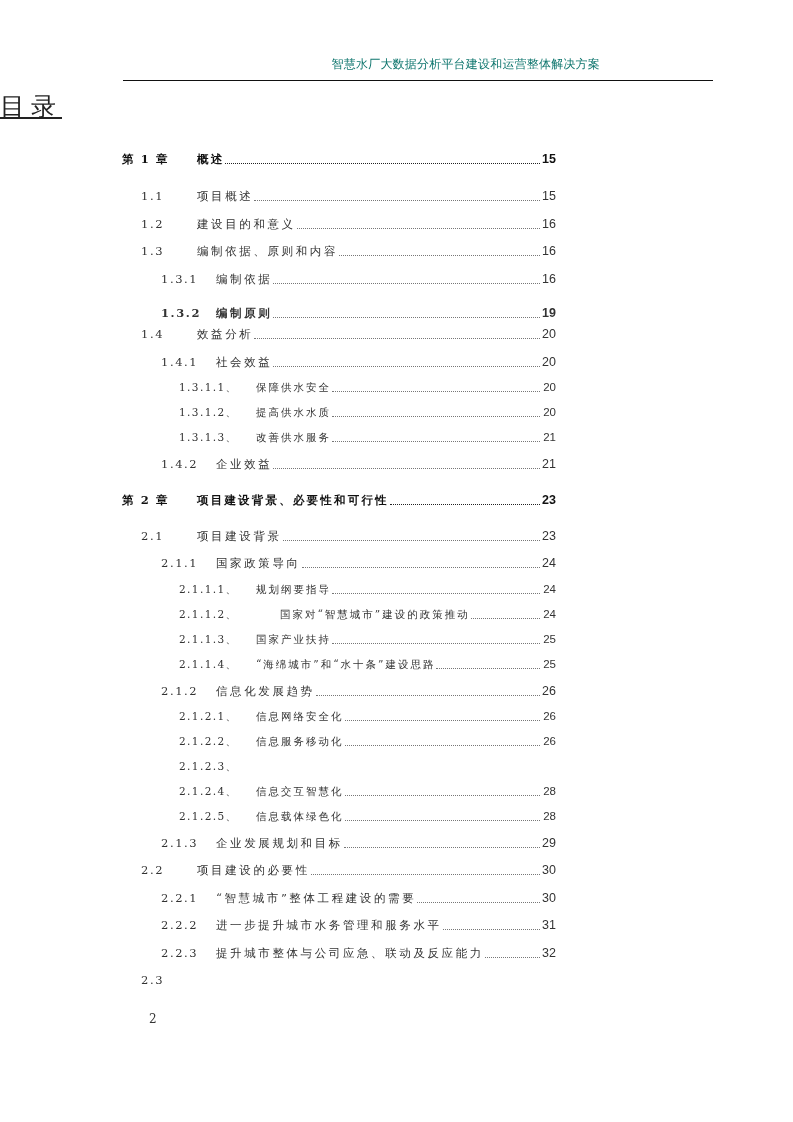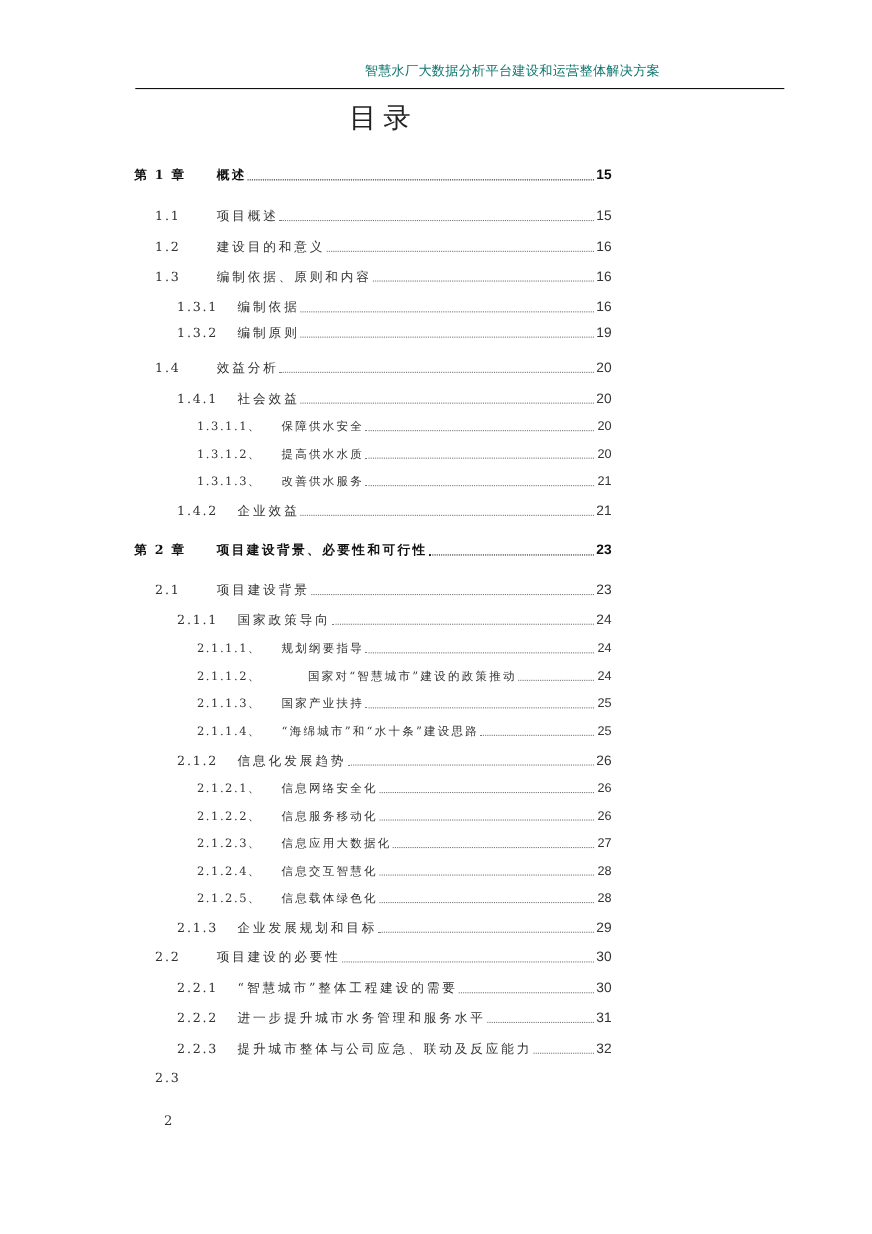--- a/index.html
+++ b/index.html
@@ -34,26 +34,27 @@
       width: 590px;
       top: 80px;
       height: 0;
       border-top: 1.3px solid #111;
     }
     .toc-title {
       position: absolute;
       left: 0;
       width: 697px;
       top: 90px;
-      text-align: center;
+      text-align: left;
       font-size: 25px;
       letter-spacing: 6px;
       color: #222;
       font-family: "DejaVu Sans", "Liberation Sans", sans-serif;
       font-weight: 300;
+      text-decoration: underline;
     }
     .toc {
       position: absolute;
       left: 0;
       top: 0;
       width: 793px;
     }
     .toc-row {
       position: absolute;
       left: 0;
@@ -156,21 +157,21 @@
       </span>
     </div>
     <div class="toc-row level-2" style="top: 272px;">
       <span class="num" style="left: 161px;">1.3.1</span>
       <span class="lead" style="left: 216px;">
         <span class="title">编制依据</span>
         <span class="dots"></span>
         <span class="page">16</span>
       </span>
     </div>
-    <div class="toc-row level-2" style="top: 295px;">
+    <div class="toc-row level-2" style="top: 306px; font-weight: bold;">
       <span class="num" style="left: 161px;">1.3.2</span>
       <span class="lead" style="left: 216px;">
         <span class="title">编制原则</span>
         <span class="dots"></span>
         <span class="page">19</span>
       </span>
     </div>
     <div class="toc-row level-1" style="top: 327px;">
       <span class="num" style="left: 141px;">1.4</span>
       <span class="lead" style="left: 197px;">
@@ -294,25 +295,20 @@
     <div class="toc-row level-3" style="top: 735px;">
       <span class="num" style="left: 179px;">2.1.2.2、</span>
       <span class="lead" style="left: 256px;">
         <span class="title">信息服务移动化</span>
         <span class="dots"></span>
         <span class="page">26</span>
       </span>
     </div>
     <div class="toc-row level-3" style="top: 760px;">
       <span class="num" style="left: 179px;">2.1.2.3、</span>
-      <span class="lead" style="left: 256px;">
-        <span class="title">信息应用大数据化</span>
-        <span class="dots"></span>
-        <span class="page">27</span>
-      </span>
     </div>
     <div class="toc-row level-3" style="top: 785px;">
       <span class="num" style="left: 179px;">2.1.2.4、</span>
       <span class="lead" style="left: 256px;">
         <span class="title">信息交互智慧化</span>
         <span class="dots"></span>
         <span class="page">28</span>
       </span>
     </div>
     <div class="toc-row level-3" style="top: 810px;">

